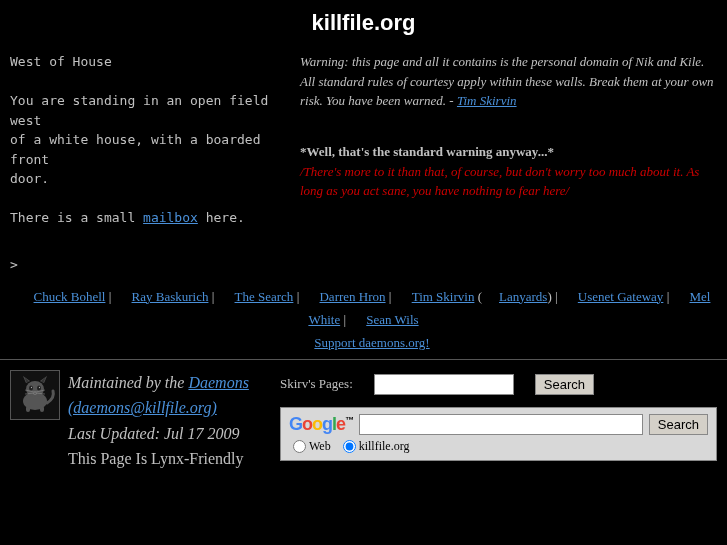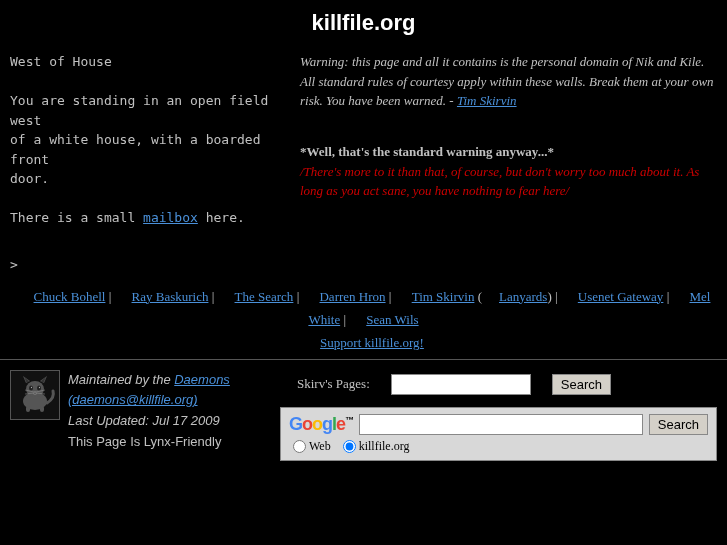--- a/index.html
+++ b/index.html
@@ -100,41 +100,40 @@
       display: flex;
       align-items: center;
       justify-content: center;
     }
     #cat-image svg {
       width: 44px;
       height: 44px;
     }
 
     #maintained-text {
-      font-family: Liberation Sans, sans-serif;
-      font-size: 13px;
+      font-family: Liberation Serif, serif;
+      font-size: 16px;
       color: #c0c0c0;
       line-height: 1.6;
       font-style: italic;
     }
     #maintained-text a { color: #4a90d9; font-style: italic; }
 
     #search-col {
       flex: 1;
       display: flex;
       flex-direction: column;
       gap: 8px;
     }
 
     #skirv-search {
       display: flex;
       align-items: center;
       gap: 21px;
       padding: 4px 0;
-      margin-left: 17px;
     }
     #skirv-search label {
       color: #c0c0c0;
       font-size: 13px;
       white-space: nowrap;
     }
     #skirv-search input[type="text"] {
       width: 140px;
       background: #fff;
       border: 1px solid #888;
@@ -250,21 +249,21 @@
 <div id="nav-links">
   <a href="#">Chuck Bohell</a> |
   <a href="#">Ray Baskurich</a> |
   <a href="#">The Search</a> |
   <a href="#">Darren Hron</a> |
   <a href="#">Tim Skirvin</a> (<a href="#">Lanyards</a>) |
   <a href="#">Usenet Gateway</a> |
   <a href="#">Mel White</a> |
   <a href="#">Sean Wils</a>
   <br>
-  <a href="#" class="support-link">Support killfile.org!</a>
+  <a href="#" class="support-link">Support daemons.org!</a>
 </div>
 
 <div id="bottom-section">
   <div id="maintained-col">
     <div id="cat-image">
       <svg viewBox="0 0 44 44" xmlns="http://www.w3.org/2000/svg">
         <rect width="44" height="44" fill="#111"></rect>
 
         <ellipse cx="22" cy="28" rx="12" ry="9" fill="#555"></ellipse>
 

